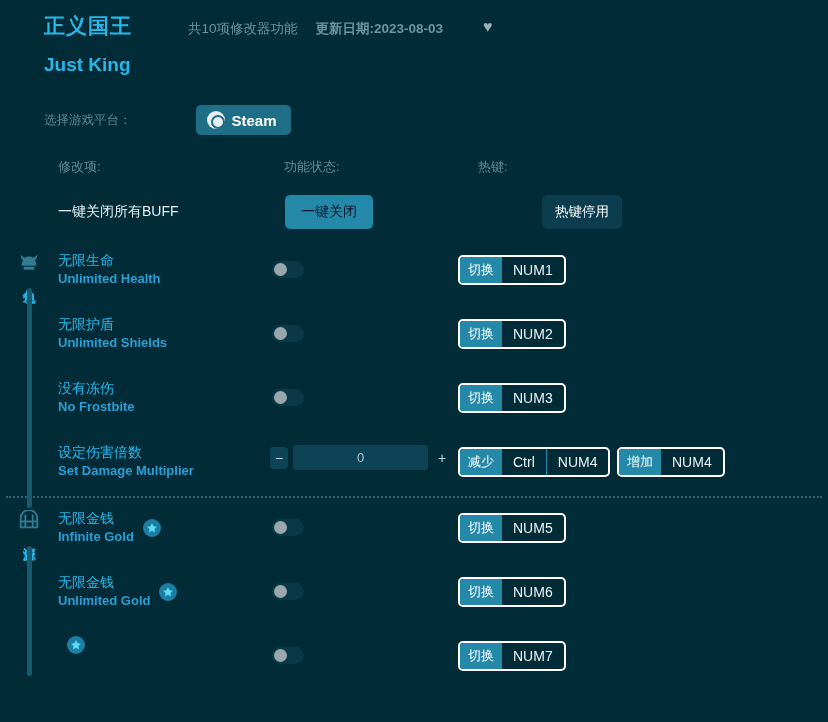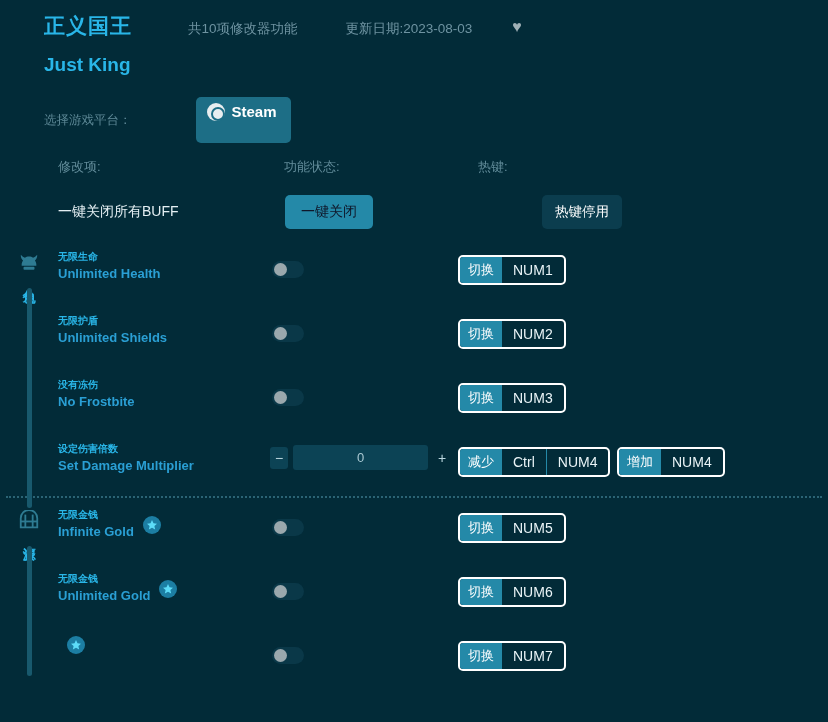--- a/index.html
+++ b/index.html
@@ -32,21 +32,21 @@
     color: #29b6e8;
     letter-spacing: 1px;
     white-space: nowrap;
   }
   .meta-item {
     font-size: 13.5px;
     color: #6e93a1;
     white-space: nowrap;
   }
   .meta-count { margin-left: 56px; }
-  .meta-date  { margin-left: 48px; }
+  .meta-date  { margin-left: 18px; font-weight: bold; }
   .fav-icon {
     margin-left: 40px;
     color: #9fb0b6;
     font-size: 16px;
     line-height: 1;
     position: relative;
     top: -1px;
   }
   .header-row2 {
     padding-left: 44px;
@@ -70,25 +70,25 @@
     gap: 48px;
   }
   .platform-label {
     font-size: 12.5px;
     color: #5d8896;
     margin-right: 16px;
     white-space: nowrap;
   }
   .platform-btn {
     display: inline-flex;
-    align-items: flex-start;
+    align-items: flex-end;
     gap: 7px;
     background: #1d6e86;
     border-radius: 5px;
-    padding: 6px 14px 22px 11px;
+    padding: 6px 14px 6px 11px;
     cursor: pointer;
     white-space: nowrap;
   }
   .platform-btn .steam-glyph {
     width: 18px; height: 18px;
     border-radius: 50%;
     background: #e8eef0;
     display: inline-block;
     position: relative;
   }
@@ -221,22 +221,22 @@
   }
   .row-labels {
     position: absolute;
     left: 58px;
     top: 10px;
     display: flex;
     align-items: center;
   }
   .row-label-text { white-space: nowrap; }
   .label-cn {
-    font-size: 10px;
-    font-weight: bold;
+    font-size: 14px;
+    font-weight: normal;
     color: #29b6e8;
     line-height: 1.45;
     white-space: nowrap;
   }
   .label-en {
     font-size: 13px;
     font-weight: bold;
     color: #2a9fd4;
     line-height: 1.45;
     white-space: nowrap;

